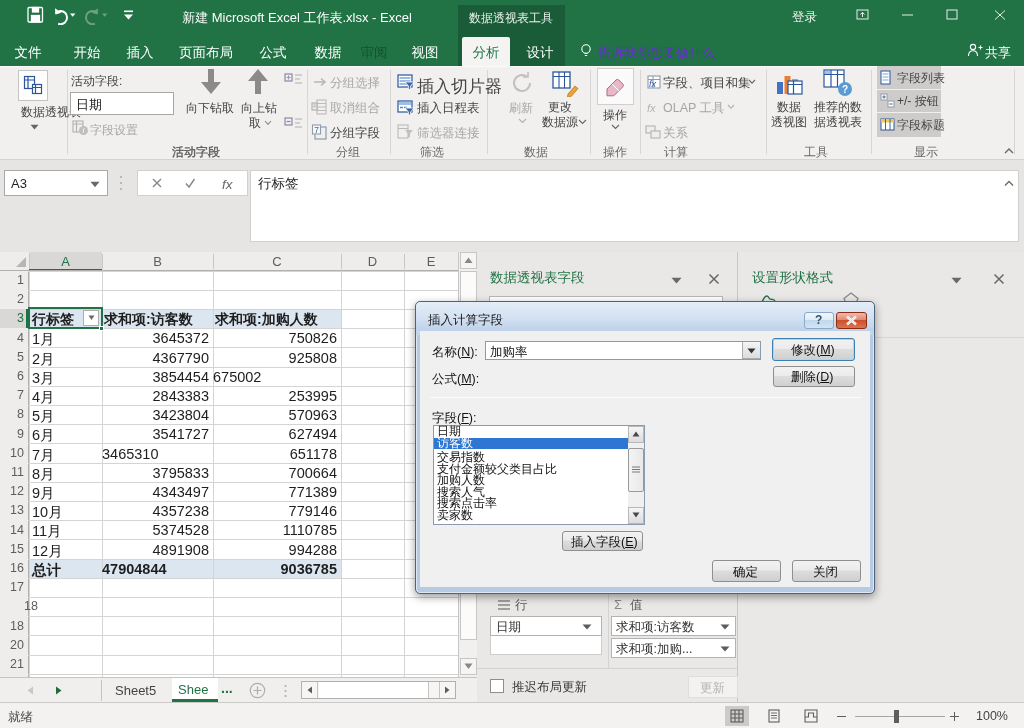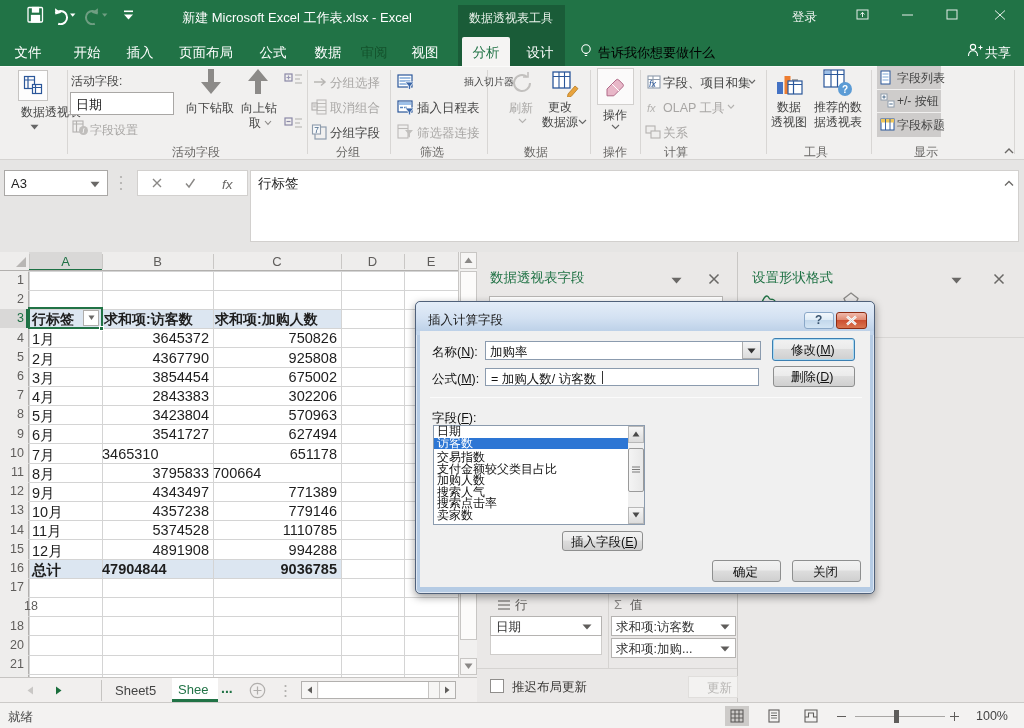--- a/index.html
+++ b/index.html
@@ -53,42 +53,42 @@
 <div class="tx" style="left:425px;top:44px;font-size:13.5px;color:#ffffff;font-weight:normal;transform:translateX(-50%);">视图</div>
 <div class="abs" style="left:462px;top:37px;width:48px;height:30px;background:#f5f4f3;border-radius:2px 2px 0 0;"></div>
 <div class="tx" style="left:486px;top:44px;font-size:13.5px;color:#217346;font-weight:normal;transform:translateX(-50%);">分析</div>
 <div class="tx" style="left:540px;top:44px;font-size:13.5px;color:#ffffff;font-weight:normal;transform:translateX(-50%);">设计</div>
 <svg class="abs" style="left:578px;top:42px;" width="16" height="18" viewBox="0 0 16 18">
 <g stroke="#fff" fill="none" stroke-width="1.1">
 <circle cx="8" cy="7" r="4.2"></circle>
         <path d="M6.5 11.5 h3 M6.8 13.5 h2.4"></path>
 </g>
     </svg>
-    <div class="tx" style="left:598px;top:44px;font-size:13px;color:#000000;font-weight:normal;text-align:right;">告诉我你想要做什么</div>
+    <div class="tx" style="left:598px;top:44px;font-size:13px;color:#6d28d9;font-weight:normal;text-align:right;">告诉我你想要做什么</div>
 <svg class="abs" style="left:966px;top:42px;" width="17" height="16" viewBox="0 0 17 16">
 <g stroke="#fff" fill="none" stroke-width="1.1">
 <circle cx="7" cy="5" r="2.6"></circle>
         <path d="M2.5 14 c0-3.4 2-5.2 4.5-5.2 s4.5 1.8 4.5 5.2"></path>
 <path d="M12.5 5.5 h4 M14.5 3.5 v4"></path>
 </g>
     </svg>
     <div class="tx" style="left:985px;top:44px;font-size:13px;color:#fefefe;font-weight:normal;">共享</div>
 <div class="abs" style="left:0;top:66px;width:1024px;height:1px;background:#fafaf9;"></div>
 <div class="abs" style="left:0;top:67px;width:1024px;height:92px;background:#f1f0ef;"></div>
 <div class="abs" style="left:0;top:159px;width:1024px;height:1px;background:#d5d3d1;"></div>
 <div class="abs" style="left:67px;top:70px;width:1px;height:84px;background:#d8d6d4;"></div>
 <div class="abs" style="left:307px;top:70px;width:1px;height:84px;background:#d8d6d4;"></div>
 <div class="abs" style="left:390px;top:70px;width:1px;height:84px;background:#d8d6d4;"></div>
 <div class="abs" style="left:487px;top:70px;width:1px;height:84px;background:#d8d6d4;"></div>
 <div class="abs" style="left:590px;top:70px;width:1px;height:84px;background:#d8d6d4;"></div>
 <div class="abs" style="left:640px;top:70px;width:1px;height:84px;background:#d8d6d4;"></div>
 <div class="abs" style="left:766px;top:70px;width:1px;height:84px;background:#d8d6d4;"></div>
 <div class="abs" style="left:871px;top:70px;width:1px;height:84px;background:#d8d6d4;"></div>
 <div class="abs" style="left:1014px;top:70px;width:1px;height:84px;background:#d8d6d4;"></div>
-<div class="tx" style="left:196px;top:144px;font-size:12px;color:#696765;font-weight:normal;transform:translateX(-50%);">活动字段</div>
+<div class="tx" style="left:196px;top:144px;font-size:12px;color:#696765;font-weight:bold;transform:translateX(-50%);">活动字段</div>
 <div class="tx" style="left:348px;top:144px;font-size:12px;color:#696765;font-weight:normal;transform:translateX(-50%);">分组</div>
 <div class="tx" style="left:432px;top:144px;font-size:12px;color:#696765;font-weight:normal;transform:translateX(-50%);">筛选</div>
 <div class="tx" style="left:536px;top:144px;font-size:12px;color:#696765;font-weight:normal;transform:translateX(-50%);">数据</div>
 <div class="tx" style="left:615px;top:144px;font-size:12px;color:#696765;font-weight:normal;transform:translateX(-50%);">操作</div>
 <div class="tx" style="left:676px;top:144px;font-size:12px;color:#696765;font-weight:normal;transform:translateX(-50%);">计算</div>
 <div class="tx" style="left:816px;top:144px;font-size:12px;color:#696765;font-weight:normal;transform:translateX(-50%);">工具</div>
 <div class="tx" style="left:926px;top:144px;font-size:12px;color:#696765;font-weight:normal;transform:translateX(-50%);">显示</div>
 <svg class="abs" style="left:1003px;top:146px;" width="12" height="10" viewBox="0 0 12 10">
       <path d="M2 7 l4-4 4 4" stroke="#6a6866" fill="none" stroke-width="1.4"></path>
     </svg>
@@ -162,21 +162,21 @@
         <rect x="1.5" y="1" width="8" height="9" fill="#f6f8fa" stroke="#8e9cac" stroke-width="1.1"></rect>
         <text x="5.5" y="8.6" font-size="8.5" fill="#4a6a8a" text-anchor="middle">7</text>
       </g>
     </svg>
     <div class="tx" style="left:330px;top:125px;font-size:12.5px;color:#444;font-weight:normal;">分组字段</div>
 <svg class="abs" style="left:397px;top:74px;" width="18" height="17" viewBox="0 0 18 17">
 <rect x="1" y="1" width="14" height="12" fill="#fff" stroke="#2b579a" stroke-width="1.2"></rect>
 <path d="M2.5 4 h11 M2.5 7 h11 M2.5 10 h11" stroke="#7da7d8" stroke-width="1.4"></path>
 <path d="M8 8 h9 l-3.4 4 v4 l-2.2-1.2 v-2.8 z" fill="#3a66a8" stroke="#fff" stroke-width="0.8"></path>
     </svg>
-    <div class="tx" style="left:417px;top:75px;font-size:10px;color:#444;font-weight:normal;margin-left:47px;">插入切片器</div>
+    <div class="tx" style="left:417px;top:75px;font-size:17px;color:#444;font-weight:normal;">插入切片器</div>
 <svg class="abs" style="left:397px;top:99px;" width="18" height="17" viewBox="0 0 18 17">
 <rect x="1" y="2" width="14" height="11" fill="#fff" stroke="#2b579a" stroke-width="1.2"></rect>
 <rect x="2" y="3" width="12" height="3" fill="#9ec0e8"></rect>
 <path d="M3 8.5 h3 M7 8.5 h3" stroke="#5a86c0" stroke-width="1.6"></path>
 <path d="M8 9 h9 l-3.4 4 v3.5 l-2.2-1.2 v-2.3 z" fill="#3a66a8" stroke="#fff" stroke-width="0.8"></path>
     </svg>
     <div class="tx" style="left:417px;top:100px;font-size:12.5px;color:#444;font-weight:normal;">插入日程表</div>
 <svg class="abs" style="left:397px;top:124px;" width="18" height="17" viewBox="0 0 18 17">
 <g stroke="#bcbab8" fill="none" stroke-width="1.1">
         <rect x="1" y="1" width="10" height="13"></rect>
@@ -396,36 +396,36 @@
         <path d="M0.5 0.5 h6 l-3 4.5 z" fill="#6a6866"></path>
       </svg>
 <div class="tx" style="left:32px;top:78.3px;width:60px;text-align:left;font-size:14.5px;color:#1e1e1e;font-weight:normal;">1月</div>
 <div class="tx" style="left:102px;top:78.3px;width:107px;text-align:right;font-size:14.5px;color:#1e1e1e;font-weight:normal;">3645372</div>
 <div class="tx" style="left:213px;top:78.3px;width:124px;text-align:right;font-size:14.5px;color:#1e1e1e;font-weight:normal;">750826</div>
 <div class="tx" style="left:32px;top:97.5px;width:60px;text-align:left;font-size:14.5px;color:#1e1e1e;font-weight:normal;">2月</div>
 <div class="tx" style="left:102px;top:97.5px;width:107px;text-align:right;font-size:14.5px;color:#1e1e1e;font-weight:normal;">4367790</div>
 <div class="tx" style="left:213px;top:97.5px;width:124px;text-align:right;font-size:14.5px;color:#1e1e1e;font-weight:normal;">925808</div>
 <div class="tx" style="left:32px;top:116.7px;width:60px;text-align:left;font-size:14.5px;color:#1e1e1e;font-weight:normal;">3月</div>
 <div class="tx" style="left:102px;top:116.7px;width:107px;text-align:right;font-size:14.5px;color:#1e1e1e;font-weight:normal;">3854454</div>
-<div class="tx" style="left:213px;top:116.7px;width:124px;text-align:right;font-size:14.5px;color:#1e1e1e;font-weight:normal;">675002</div>
+<div class="tx" style="left:213px;top:116.7px;width:124px;font-size:14.5px;color:#1e1e1e;font-weight:normal;">675002</div>
 <div class="tx" style="left:32px;top:135.9px;width:60px;text-align:left;font-size:14.5px;color:#1e1e1e;font-weight:normal;">4月</div>
 <div class="tx" style="left:102px;top:135.9px;width:107px;text-align:right;font-size:14.5px;color:#1e1e1e;font-weight:normal;">2843383</div>
-<div class="tx" style="left:213px;top:135.9px;width:124px;text-align:right;font-size:14.5px;color:#1e1e1e;font-weight:normal;">302206</div>
+<div class="tx" style="left:213px;top:135.9px;width:124px;text-align:right;font-size:14.5px;color:#1e1e1e;font-weight:normal;">253995</div>
 <div class="tx" style="left:32px;top:155.1px;width:60px;text-align:left;font-size:14.5px;color:#1e1e1e;font-weight:normal;">5月</div>
 <div class="tx" style="left:102px;top:155.1px;width:107px;text-align:right;font-size:14.5px;color:#1e1e1e;font-weight:normal;">3423804</div>
 <div class="tx" style="left:213px;top:155.1px;width:124px;text-align:right;font-size:14.5px;color:#1e1e1e;font-weight:normal;">570963</div>
 <div class="tx" style="left:32px;top:174.3px;width:60px;text-align:left;font-size:14.5px;color:#1e1e1e;font-weight:normal;">6月</div>
 <div class="tx" style="left:102px;top:174.3px;width:107px;text-align:right;font-size:14.5px;color:#1e1e1e;font-weight:normal;">3541727</div>
 <div class="tx" style="left:213px;top:174.3px;width:124px;text-align:right;font-size:14.5px;color:#1e1e1e;font-weight:normal;">627494</div>
 <div class="tx" style="left:32px;top:193.5px;width:60px;text-align:left;font-size:14.5px;color:#1e1e1e;font-weight:normal;">7月</div>
 <div class="tx" style="left:102px;top:193.5px;width:107px;font-size:14.5px;color:#1e1e1e;font-weight:normal;">3465310</div>
 <div class="tx" style="left:213px;top:193.5px;width:124px;text-align:right;font-size:14.5px;color:#1e1e1e;font-weight:normal;">651178</div>
 <div class="tx" style="left:32px;top:212.7px;width:60px;text-align:left;font-size:14.5px;color:#1e1e1e;font-weight:normal;">8月</div>
 <div class="tx" style="left:102px;top:212.7px;width:107px;text-align:right;font-size:14.5px;color:#1e1e1e;font-weight:normal;">3795833</div>
-<div class="tx" style="left:213px;top:212.7px;width:124px;text-align:left;font-size:14.5px;color:#1e1e1e;font-weight:normal;">700664</div>
+<div class="tx" style="left:213px;top:212.7px;width:124px;text-align:right;font-size:14.5px;color:#1e1e1e;font-weight:normal;">700664</div>
 <div class="tx" style="left:32px;top:231.9px;width:60px;text-align:left;font-size:14.5px;color:#1e1e1e;font-weight:normal;">9月</div>
 <div class="tx" style="left:102px;top:231.9px;width:107px;text-align:right;font-size:14.5px;color:#1e1e1e;font-weight:normal;">4343497</div>
 <div class="tx" style="left:213px;top:231.9px;width:124px;text-align:right;font-size:14.5px;color:#1e1e1e;font-weight:normal;">771389</div>
 <div class="tx" style="left:32px;top:251.1px;width:60px;text-align:left;font-size:14.5px;color:#1e1e1e;font-weight:normal;">10月</div>
 <div class="tx" style="left:102px;top:251.1px;width:107px;text-align:right;font-size:14.5px;color:#1e1e1e;font-weight:normal;">4357238</div>
 <div class="tx" style="left:213px;top:251.1px;width:124px;text-align:right;font-size:14.5px;color:#1e1e1e;font-weight:normal;">779146</div>
 <div class="tx" style="left:32px;top:270.3px;width:60px;text-align:left;font-size:14.5px;color:#1e1e1e;font-weight:normal;">11月</div>
 <div class="tx" style="left:102px;top:270.3px;width:107px;text-align:right;font-size:14.5px;color:#1e1e1e;font-weight:normal;">5374528</div>
 <div class="tx" style="left:213px;top:270.3px;width:124px;text-align:right;font-size:14.5px;color:#1e1e1e;font-weight:normal;">1110785</div>
 <div class="tx" style="left:32px;top:289.5px;width:60px;text-align:left;font-size:14.5px;color:#1e1e1e;font-weight:normal;">12月</div>
@@ -499,21 +499,21 @@
       </svg>
 <div class="abs" style="left:134px;top:386px;width:125px;height:20px;background:#fff;border:1px solid #b5b3b1;"></div>
 <div class="tx" style="left:139px;top:389px;font-size:12.5px;color:#333;">求和项:加购...</div>
 <svg class="abs" style="left:243px;top:394px;" width="10" height="6" viewBox="0 0 10 6">
         <path d="M0.5 0.5 h9 l-4.5 5 z" fill="#5f5d5b"></path>
       </svg>
 <div class="abs" style="left:0px;top:416px;width:260px;height:1px;background:#d5d3d1;"></div>
 <div class="abs" style="left:13px;top:427px;width:14px;height:14px;background:#fff;border:1px solid #908e8c;"></div>
 <div class="tx" style="left:35px;top:427px;font-size:12.5px;color:#3b3937;">推迟布局更新</div>
 <div class="abs" style="left:211px;top:424px;width:50px;height:22px;background:#f3f2f1;border:1px solid #e0dedc;"></div>
-<div class="tx" style="left:223px;top:428px;font-size:12.5px;color:#b8b6b4;margin-left:7px;">更新</div>
+<div class="tx" style="left:223px;top:428px;font-size:12.5px;color:#b8b6b4;">更新</div>
 </div>
 
 <div class="abs" style="left:0;top:677px;width:477px;height:25px;background:#f1efee;border-top:1px solid #c6c4c2;">
 <svg class="abs" style="left:27px;top:8px;" width="7" height="9" viewBox="0 0 7 9">
         <path d="M6 0.5 v8 l-5.5-4 z" fill="#c9c7c5"></path>
       </svg>
 <svg class="abs" style="left:55px;top:8px;" width="7" height="9" viewBox="0 0 7 9">
         <path d="M1 0.5 v8 l5.5-4 z" fill="#1a6e3c"></path>
       </svg>
 <div class="abs" style="left:101px;top:2px;width:1px;height:21px;background:#c6c4c2;"></div>
@@ -590,24 +590,20 @@
   <div class="abs" style="left:4px;top:29px;width:450px;height:256px;background:#f0f0f0;">
     <div class="tx" style="left:12px;top:13px;font-size:12.5px;color:#111;">名称(<u>N</u>):</div>
     <div class="abs" style="left:65px;top:10px;width:276px;height:19px;background:#fff;border:1px solid #8b9bae;">
       <div class="tx" style="left:4px;top:2px;font-size:12.5px;color:#111;">加购率</div>
       <div class="abs" style="left:256px;top:0px;width:18px;height:17px;background:linear-gradient(#f4f4f4,#dcdcdc);border:1px solid #acacac;border-top:none;border-right:none;"></div>
       <svg class="abs" style="left:261px;top:6px;" width="9" height="6" viewBox="0 0 9 6">
             <path d="M0.5 0.5 h8 l-4 5 z" fill="#333"></path>
           </svg>
     </div>
     <div class="tx" style="left:12px;top:40px;font-size:12.5px;color:#111;">公式(<u>M</u>):</div>
-    <div class="abs" style="left:65px;top:37px;width:274px;height:18px;background:#fff;border:1px solid #8b9bae;">
-      <div class="tx" style="left:5px;top:2px;font-size:12.5px;color:#111;">= 加购人数/ 访客数</div>
-      <div class="abs" style="left:116px;top:2px;width:1px;height:13px;background:#333;"></div>
-    </div>
 
     <div class="abs" style="left:352px;top:7px;width:83px;height:23px;border-radius:3px;background:linear-gradient(#f2f2f2,#ebebeb 45%,#dddddd 50%,#cfcfcf);border:1px solid #3c7fb1;box-shadow:0 0 0 1px #a9d9f2 inset;"></div>
     <div class="tx" style="left:371px;top:11px;font-size:12.5px;color:#111;">修改(<u>M</u>)</div>
     <div class="abs" style="left:353px;top:35px;width:82px;height:21px;border-radius:3px;background:linear-gradient(#f2f2f2,#ebebeb 45%,#dddddd 50%,#cfcfcf);border:1px solid #8e8f8f;"></div>
     <div class="tx" style="left:371px;top:38px;font-size:12.5px;color:#111;">删除(<u>D</u>)</div>
     <div class="abs" style="left:10px;top:66px;width:432px;height:1px;background:#dddddd;border-bottom:1px solid #fbfbfb;"></div>
 
     <div class="tx" style="left:12px;top:79px;font-size:12.5px;color:#111;">字段(<u>F</u>):</div>
     <div class="abs" style="left:13px;top:94px;width:212px;height:100px;background:#fff;border:1px solid #8b9bae;">
       <div class="tx" style="left:3px;top:0px;font-size:12px;color:#111;line-height:11.5px;">日期</div>

